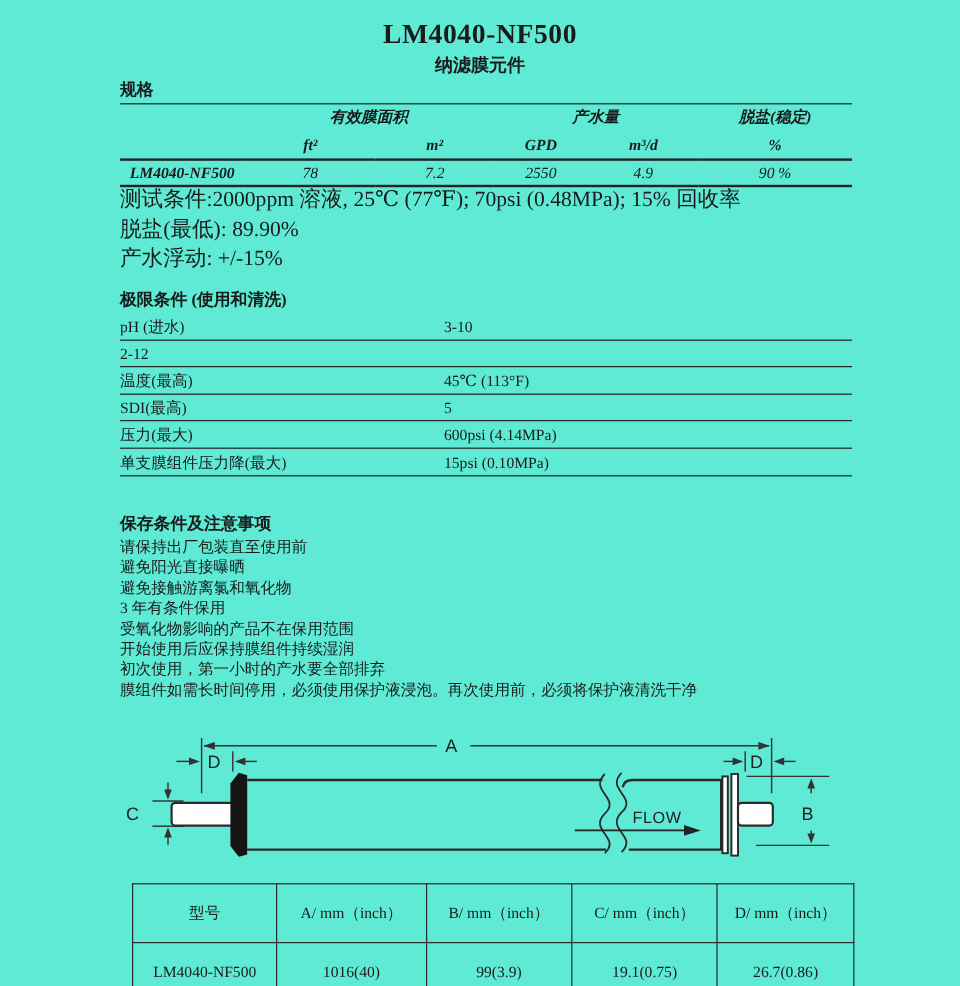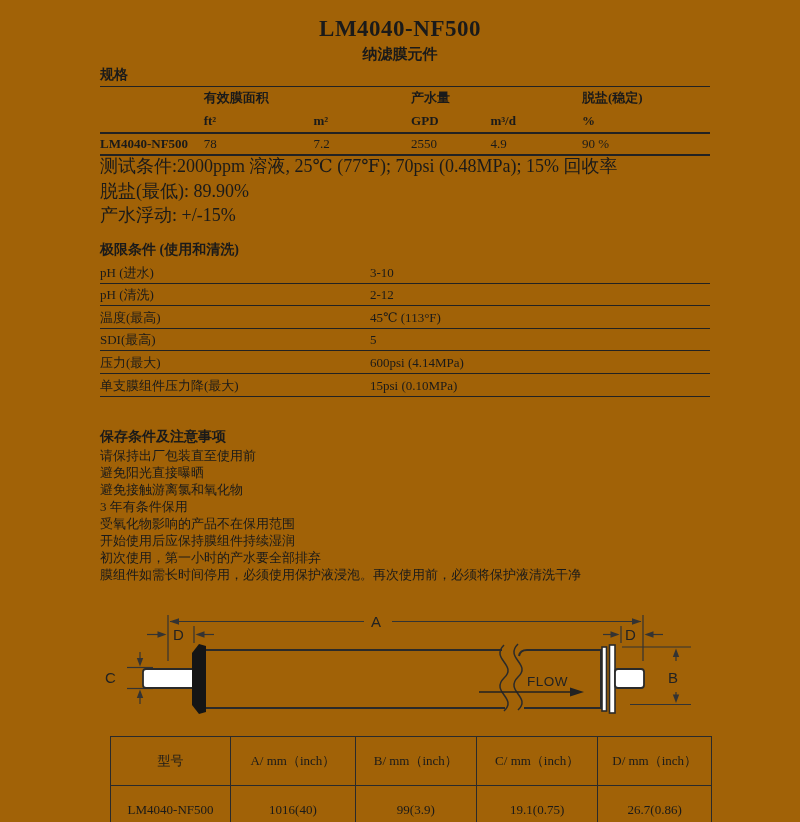--- a/index.html
+++ b/index.html
@@ -1,27 +1,27 @@
 <!DOCTYPE html>
 <html><head>
 <meta charset="utf-8">
 <style>
   html,body{margin:0;padding:0;background:#fff;}
-  #page{position:relative;width:800px;height:822px;background:#a16207;overflow:hidden;
+  #page{position:relative;width:800px;height:822px;background:#5eead4;overflow:hidden;
         font-family:"Liberation Serif","DejaVu Serif",serif;color:#1a1a1a;}
   .abs{position:absolute;}
   
   .doc-title{left:0;top:16px;width:800px;text-align:center;font-size:23px;font-weight:bold;letter-spacing:.5px;}
   .doc-subtitle{left:0;top:45px;width:800px;text-align:center;font-size:15px;font-weight:bold;}
   .sec-heading{font-size:14px;font-weight:bold;}
   
   table{border-collapse:collapse;}
   #spec-table{left:100px;top:86px;width:610px;border-top:1.5px solid #222;}
   #spec-table table{width:610px;table-layout:fixed;font-size:13px;}
-  #spec-table td{padding:0;line-height:22px;vertical-align:bottom;}
+  #spec-table td{text-align:center;padding:0;line-height:22px;vertical-align:bottom;font-style:italic;}
   #spec-table .grp{font-weight:bold;}
   #spec-table tr.subhdr td{border-bottom:2px solid #222;line-height:23px;font-weight:bold;}
   #spec-table tr.datarow td{border-bottom:2px solid #222;line-height:20px;}
   #spec-table .model{font-weight:bold;}
   
   .note{left:100px;width:610px;font-size:18px;}
   
   #limit-table{left:100px;top:261px;width:610px;font-size:13px;}
   #limit-table .lrow{display:flex;border-bottom:1.5px solid #222;height:21.6px;align-items:flex-end;}
   #limit-table .lbl{width:270px;line-height:20px;}
@@ -89,21 +89,20 @@
   <div class="abs note" style="top:203px;">产水浮动: +/-15%</div>
 
   <div class="abs sec-heading" style="left:100px;top:241px;">极限条件 (使用和清洗)</div>
 
   <div class="abs" id="limit-table">
     <div class="lrow">
       <div class="lbl">pH (进水)</div>
       <div class="val">3-10</div>
     </div>
     <div class="lrow">
-      <div class="lbl">pH (清洗)</div>
       <div class="val">2-12</div>
     </div>
     <div class="lrow">
       <div class="lbl">温度(最高)</div>
       <div class="val">45℃ (113°F)</div>
     </div>
     <div class="lrow">
       <div class="lbl">SDI(最高)</div>
       <div class="val">5</div>
     </div>

